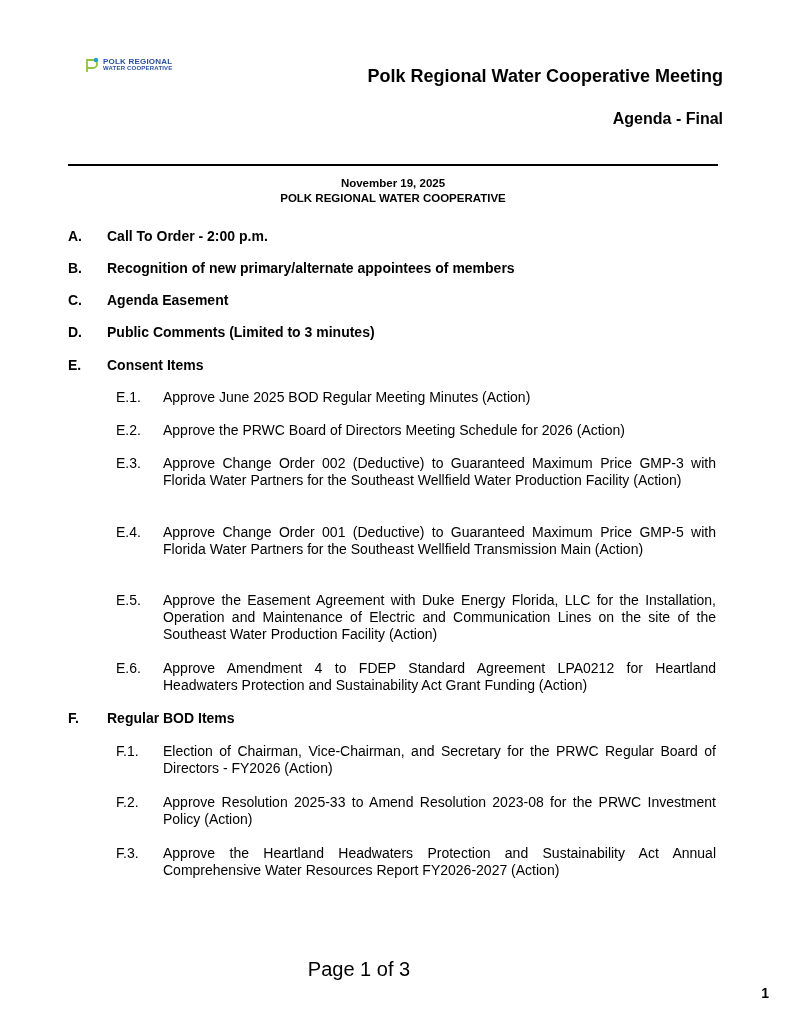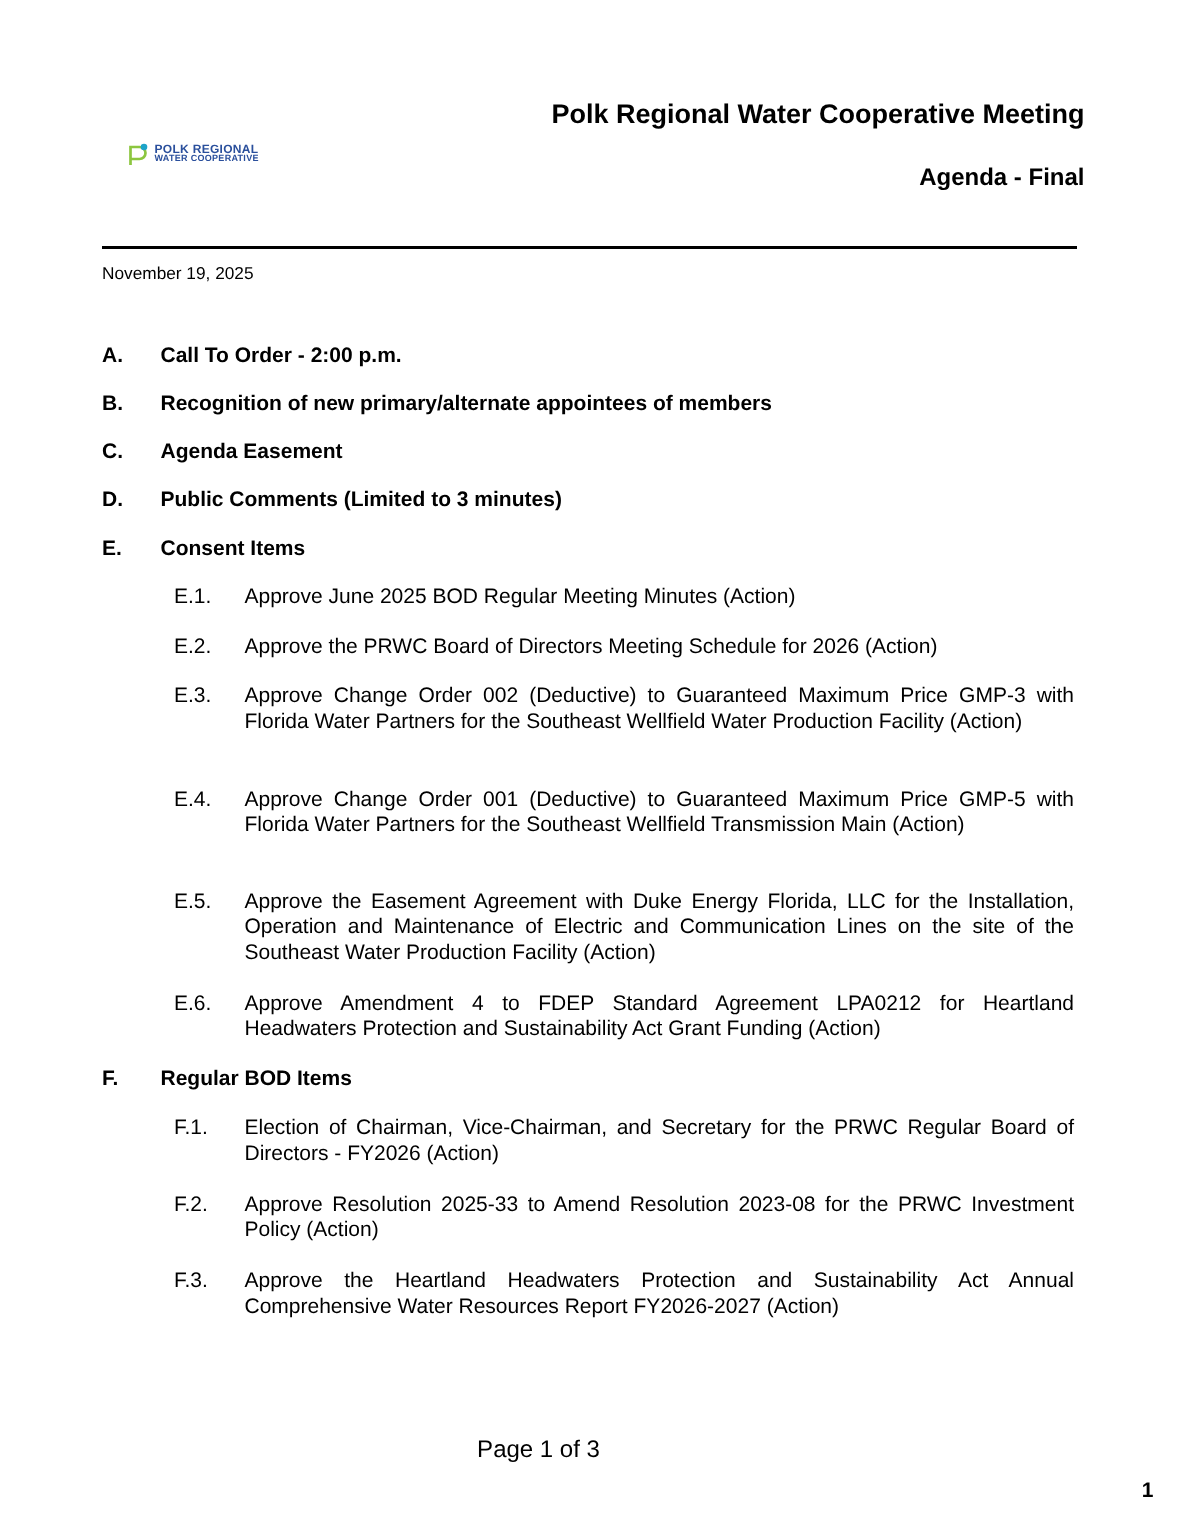--- a/index.html
+++ b/index.html
@@ -1,56 +1,56 @@
 <!DOCTYPE html>
 <html><head>
   <meta charset="utf-8">
   <style>
     html, body { margin: 0; padding: 0; background: #ffffff; }
     body {
       width: 791px; height: 1024px; position: relative; overflow: hidden;
       font-family: "Liberation Sans", sans-serif; color: #000;
     }
     .logo {
-      position: absolute; left: 84px; top: 57px; display: flex; align-items: center; margin-top: 38px;
+      position: absolute; left: 84px; top: 57px; display: flex; align-items: center;
     }
     .logo svg { width: 16px; height: 16px; margin-right: 3px; }
     .logo-text {
       font-family: "Liberation Sans", sans-serif; font-weight: bold;
       color: #2a4f9c; line-height: 7px; letter-spacing: 0.2px;
     }
     .logo-text .l1 { font-size: 8px; display: block; }
     .logo-text .l2 { font-size: 6px; display: block; }
     .header-title {
       position: absolute; right: 68px; top: 66px;
       font-size: 18px; font-weight: bold; text-align: right;
     }
     .header-sub {
       position: absolute; right: 68px; top: 110px;
       font-size: 16px; font-weight: bold; text-align: right;
     }
     .rule {
       position: absolute; left: 68px; top: 164px; width: 650px; height: 2px; background: #000;
     }
     .meeting-info {
-      position: absolute; left: 68px; width: 650px; top: 176px; text-align: left;
-      font-size: 11.5px; font-weight: normal; line-height: 15px;
+      position: absolute; left: 68px; width: 650px; top: 176px; text-align: center;
+      font-size: 11.5px; font-weight: bold; line-height: 15px;
     }
     .section {
       position: absolute; left: 68px; font-size: 14px; font-weight: bold;
     }
     .section .letter { position: absolute; left: 0; }
     .section .title { position: absolute; left: 39px; white-space: nowrap; }
     .item {
       position: absolute; left: 116px; width: 600px; font-size: 14px; line-height: 17px;
     }
     .item .num { position: absolute; left: 0; }
     .item .text { position: absolute; left: 47px; width: 553px; text-align: justify; }
     .footer {
-      position: absolute; left: 0; width: 718px; top: 958px; text-align: center; font-size: 16px;
+      position: absolute; left: 0; width: 718px; top: 958px; text-align: center; font-size: 20px;
     }
     .pageno {
       position: absolute; right: 22px; top: 985px; font-size: 14px; font-weight: bold;
     }
   </style>
 </head>
 <body>
 
 <div class="logo">
   <svg viewBox="0 0 16 16">
@@ -62,20 +62,21 @@
     <span class="l2">WATER COOPERATIVE</span>
   </div>
 </div>
 
 <div class="header-title">Polk Regional Water Cooperative Meeting</div>
 <div class="header-sub">Agenda - Final</div>
 <div class="rule"></div>
 
 <div class="meeting-info">
   <div>November 19, 2025</div>
+  <div>POLK REGIONAL WATER COOPERATIVE</div>
 </div>
 
 <div class="section" style="top:228px;">
   <span class="letter">A.</span>
   <span class="title">Call To Order - 2:00 p.m.</span>
 </div>
 <div class="section" style="top:260px;">
   <span class="letter">B.</span>
   <span class="title">Recognition of new primary/alternate appointees of members</span>
 </div>

